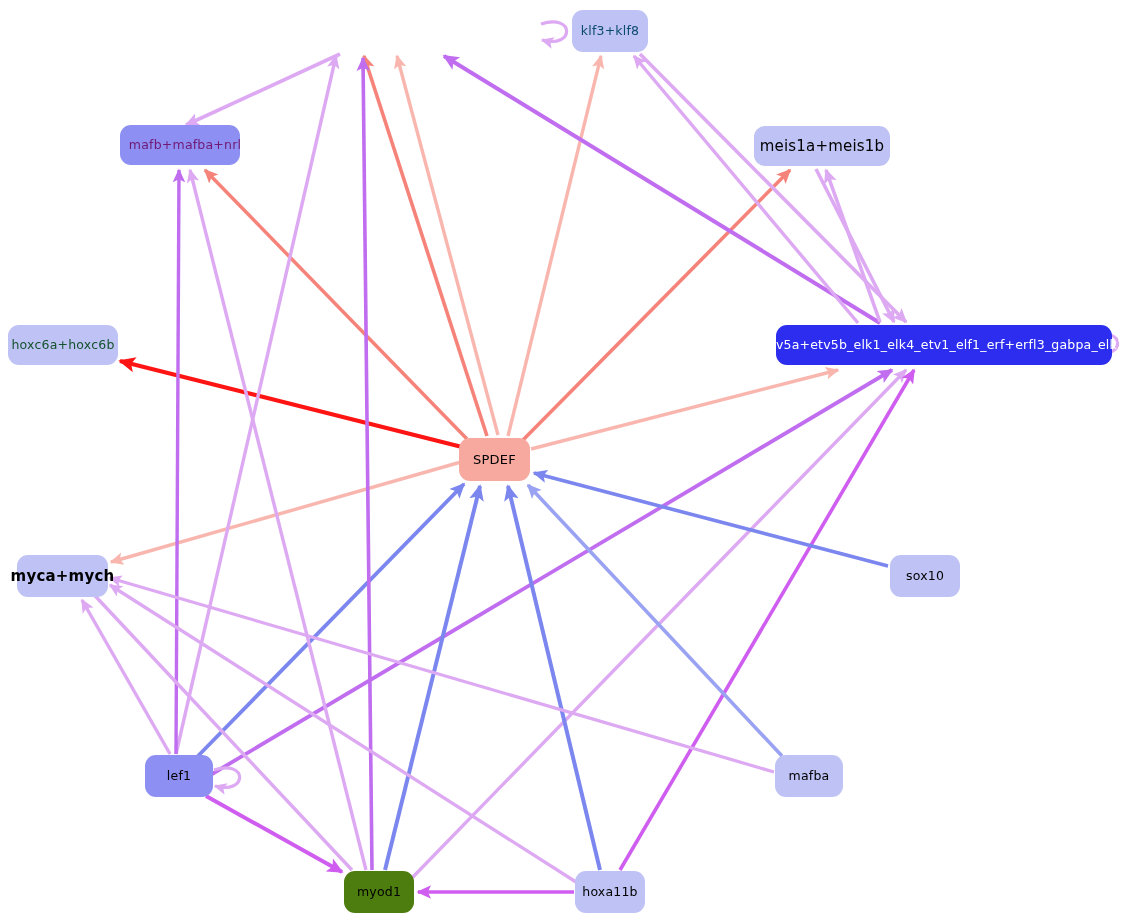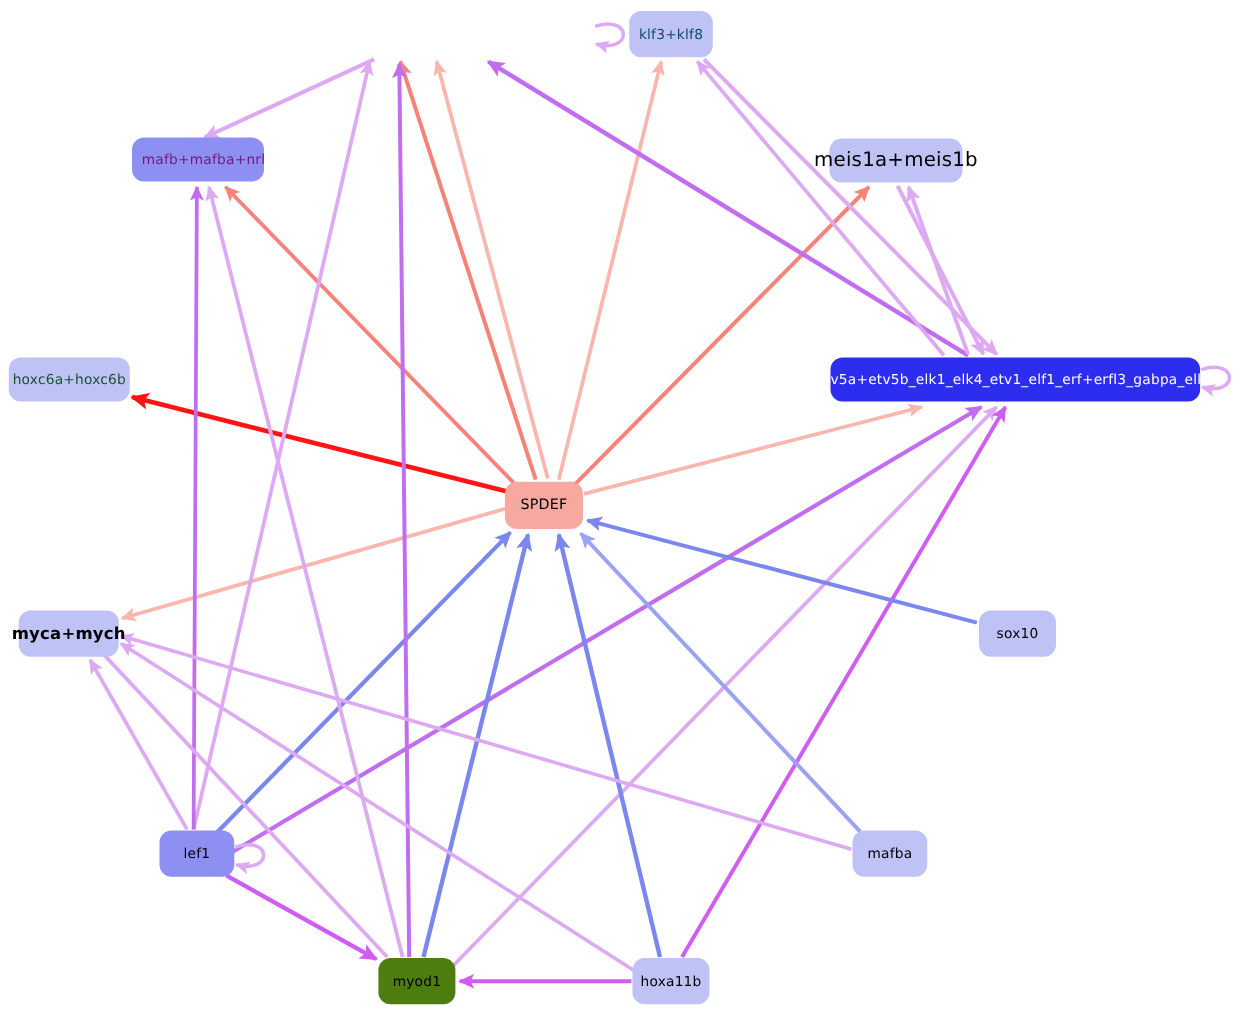--- a/index.html
+++ b/index.html
@@ -118,24 +118,24 @@
       <line x1="816" y1="169" x2="894" y2="322" stroke="#dda9f2" stroke-width="3.6" stroke-linecap="butt" marker-end="url(#ah-dda9f2)"></line>
       <line x1="640" y1="54" x2="906" y2="322" stroke="#dda9f2" stroke-width="3.6" stroke-linecap="butt" marker-end="url(#ah-dda9f2)"></line>
     </svg>
   <div id="node-layer">
       <div class="node" style="left: 572px; top: 10px; width: 76px; height: 42px; background: rgb(190, 194, 244); color: #0c4a6e; font-size: 12.5px;">
         <span>klf3+klf8</span>
       </div>
       <div class="node" style="left: 120px; top: 125px; width: 120px; height: 40px; background: rgb(141, 143, 242); color: #701a75; font-size: 12.5px; padding-left: 20px;">
         <span>mafb+mafba+nrl</span>
       </div>
-      <div class="node" style="left: 754px; top: 126px; width: 121px; height: 40px; background: rgb(190, 194, 244); color: rgb(0, 0, 0); font-size: 18px;">
+      <div class="node" style="left: 754px; top: 126px; width: 136px; height: 40px; background: rgb(190, 194, 244); color: rgb(0, 0, 0); font-size: 15px;">
         <span>meis1a+meis1b</span>
       </div>
-      <div class="node dark-node" style="left: 755px; top: 325px; width: 336px; height: 40px; background: rgb(45, 45, 240); color: rgb(255, 255, 255); font-size: 12.5px;">
+      <div class="node dark-node" style="left: 776px; top: 325px; width: 336px; height: 40px; background: rgb(45, 45, 240); color: rgb(255, 255, 255); font-size: 12.5px;">
         <span>etv5a+etv5b_elk1_elk4_etv1_elf1_erf+erfl3_gabpa_elk3</span>
       </div>
       <div class="node" style="left: 8px; top: 325px; width: 110px; height: 40px; background: rgb(190, 194, 244); color: #14532d; font-size: 12.5px;">
         <span>hoxc6a+hoxc6b</span>
       </div>
       <div class="node" style="left: 459px; top: 438px; width: 71px; height: 43px; background: rgb(247, 169, 160); color: rgb(0, 0, 0); font-size: 13px; text-align: center;">
         <span>SPDEF</span>
       </div>
       <div class="node" style="left: 17px; top: 555px; width: 91px; height: 42px; background: rgb(190, 194, 244); color: rgb(0, 0, 0); font-size: 15px; font-weight: bold;">
         <span>myca+mych</span>

